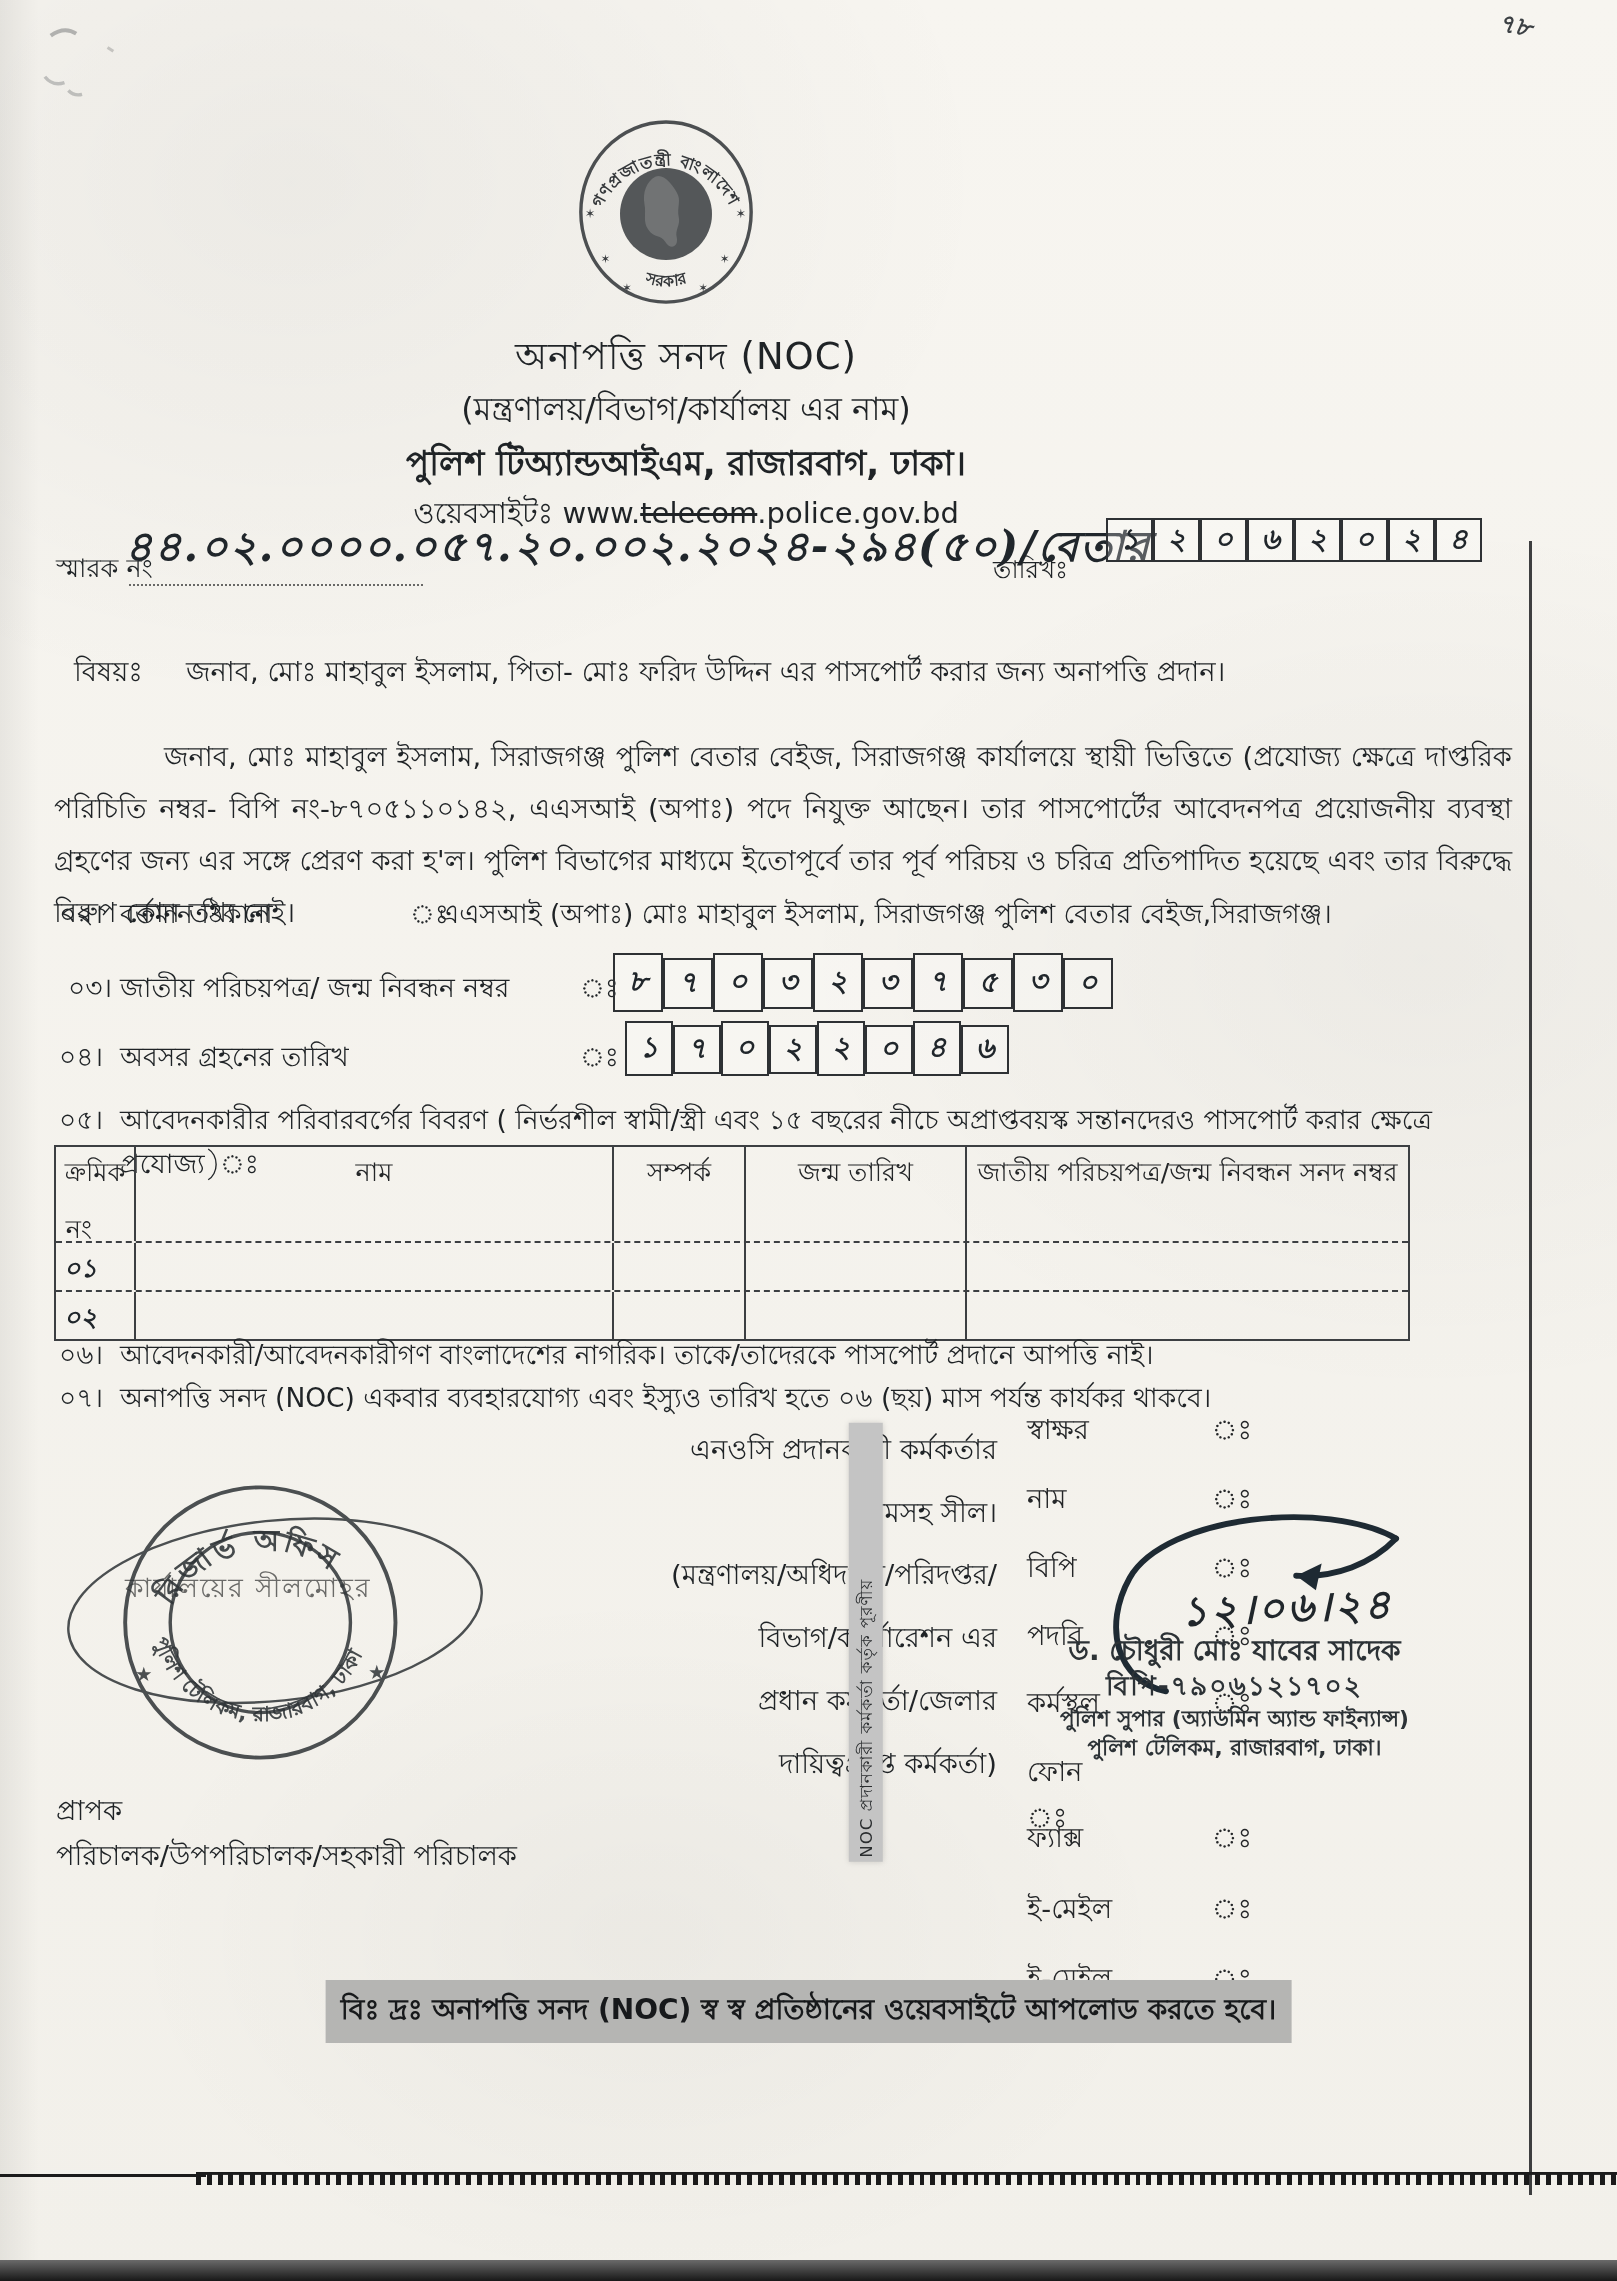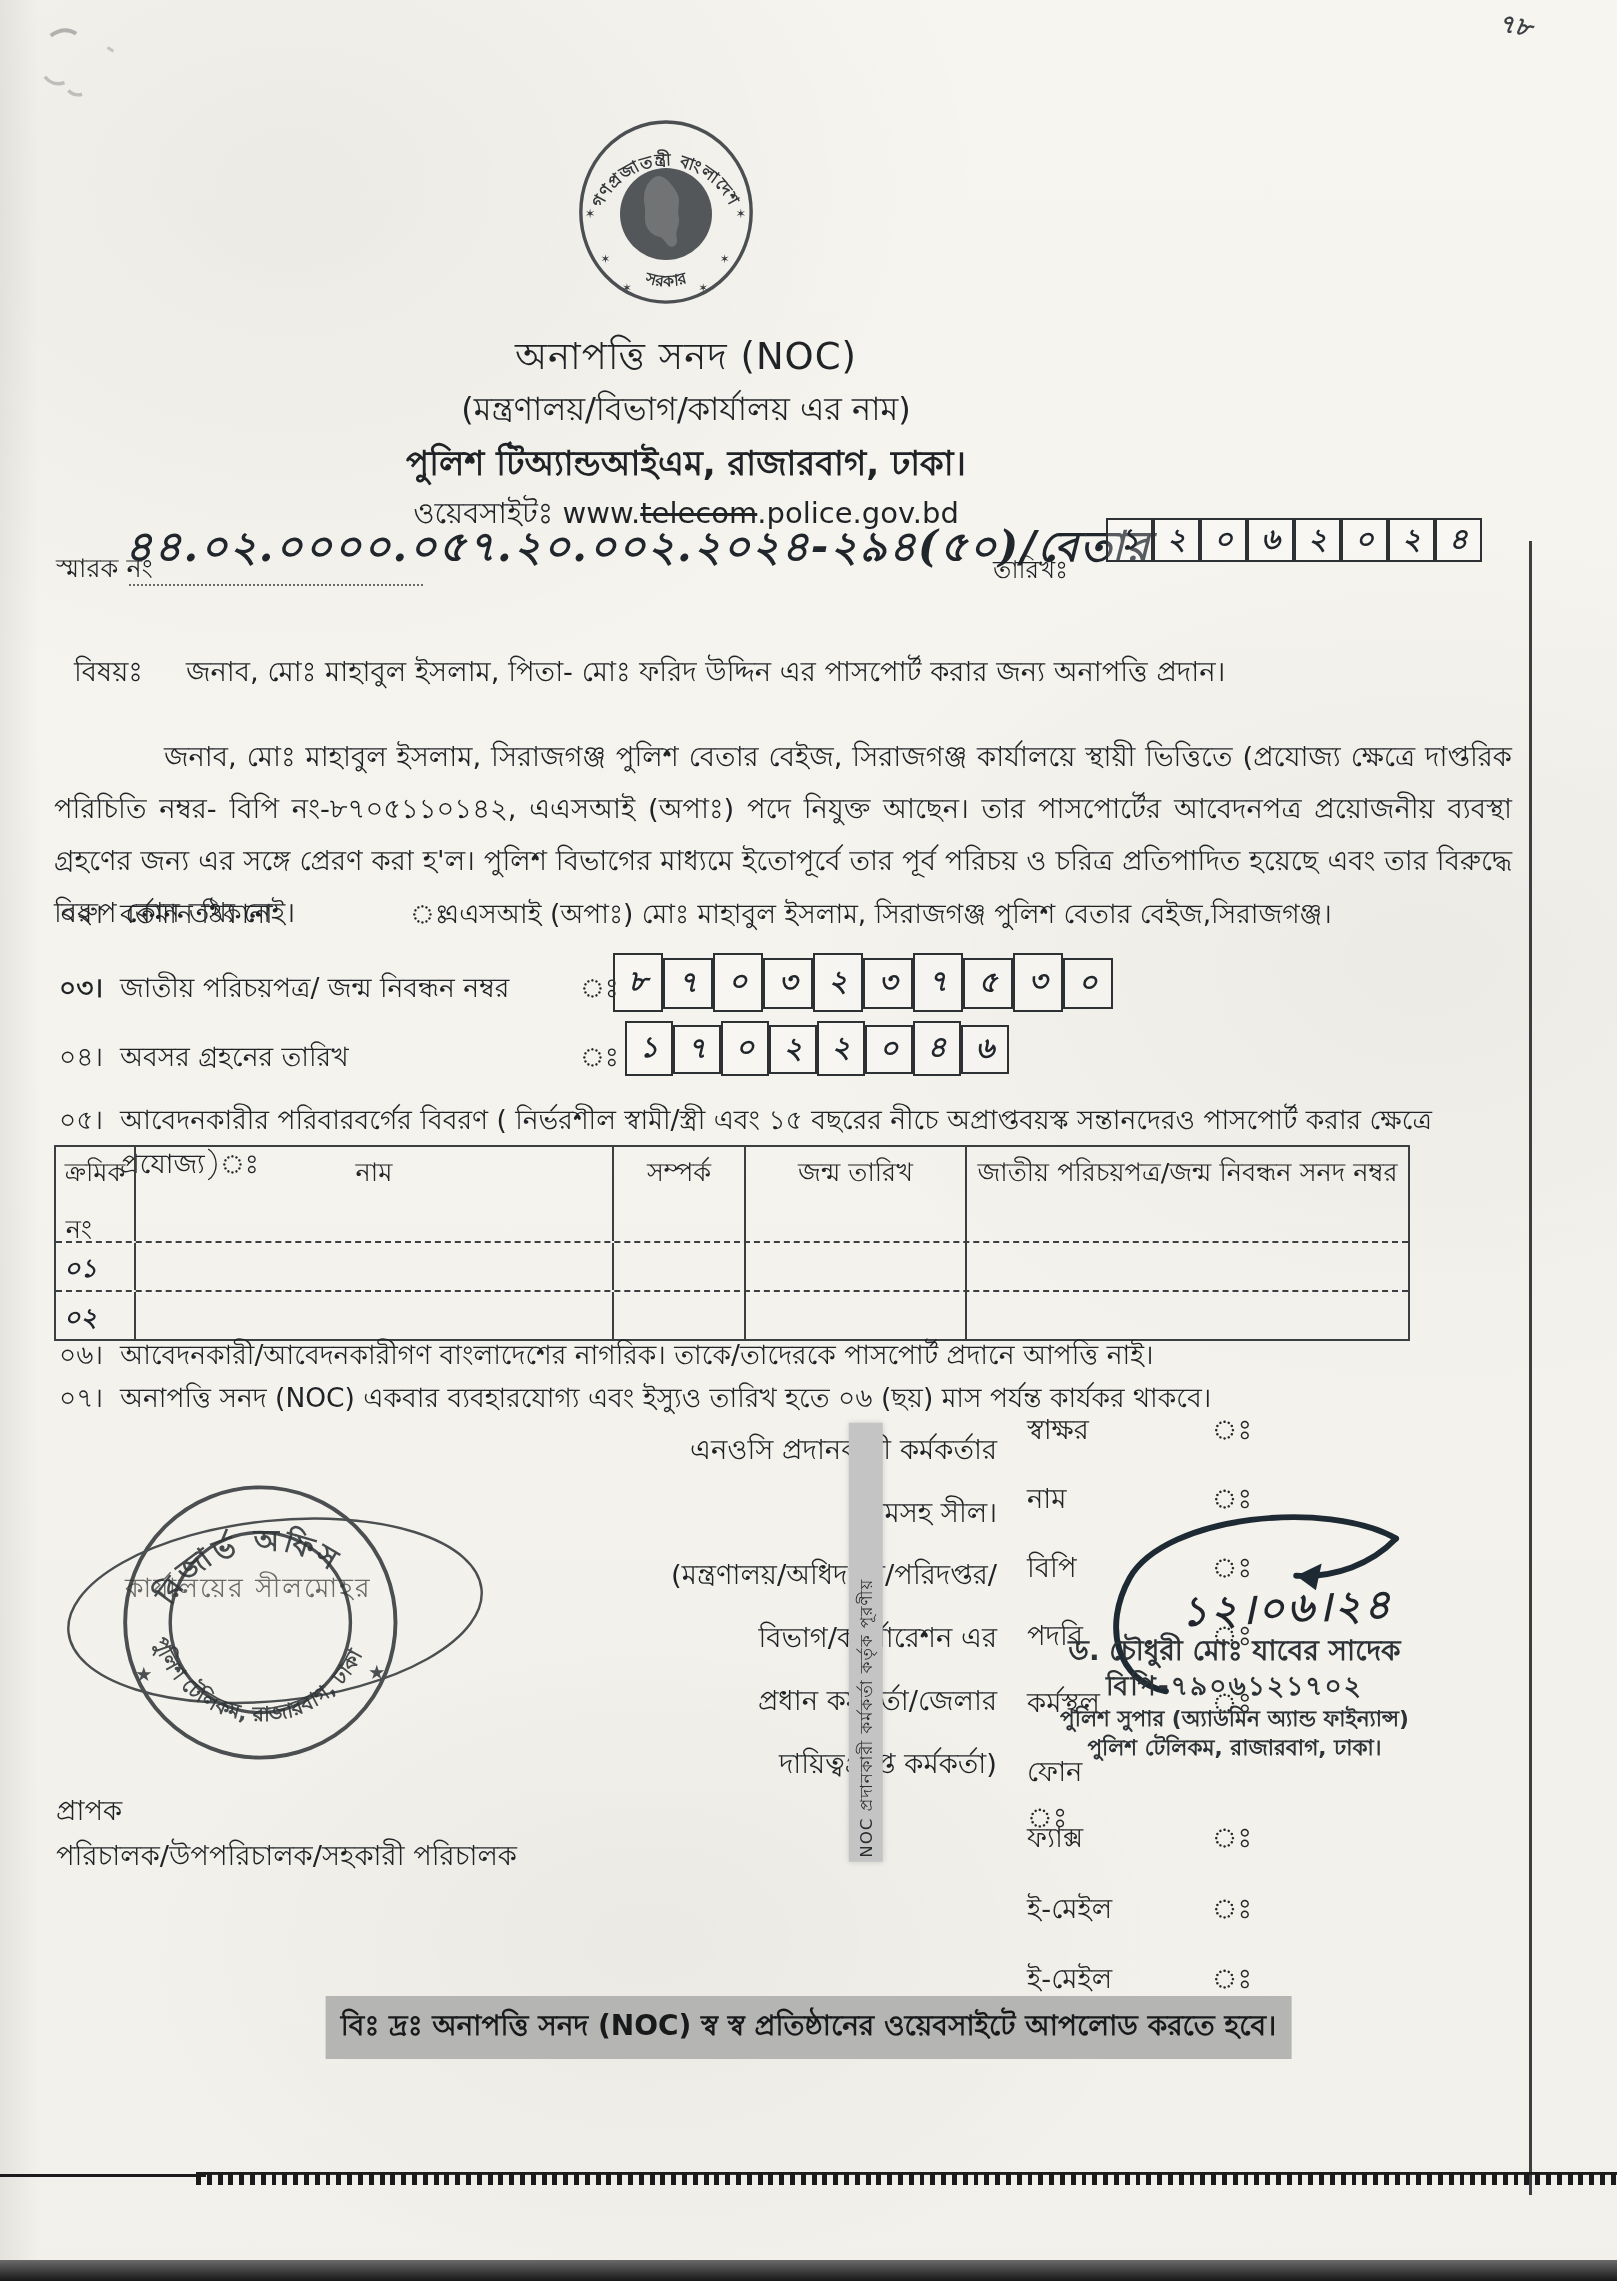--- a/index.html
+++ b/index.html
@@ -81,21 +81,21 @@
   .fieldrow .fl{width:145px;}
   .sig-date{left:1181px;top:1576px;font-size:41px;letter-spacing:2.9px;transform:rotate(-2deg);}
   .stamp-line{left:1019px;width:431px;text-align:center;font-weight:bold;color:#2c3236;}
   .seal-caption{left:125px;top:1568px;font-size:26.5px;color:#6a6a68;letter-spacing:2px;}
   
   .rcpt{left:56px;font-size:27.4px;}
   
   .footnote{
     left:50%;top:1980px;transform:translateX(-50%);
     background:#b5b5b3;color:#17191b;
-    font-size:28px;font-weight:bold;padding:7.8px 15.7px;white-space:nowrap;margin-top:16px;
+    font-size:28px;font-weight:bold;padding:7.8px 15.7px;white-space:nowrap;
   }
   
   .vline-right{left:1529px;top:541px;width:2.9px;height:1654px;background:#1d1f21;opacity:.85;}
   .serr-bar{left:0;top:2174px;width:206px;height:2.9px;background:#1b1b1b;}
   .serr-teeth{
     left:196px;top:2172px;width:1421px;height:12.7px;
     background:
       linear-gradient(#1b1b1b,#1b1b1b) top/100% 2.9px no-repeat,
       repeating-linear-gradient(90deg,#1b1b1b 0 4.9px,transparent 4.9px 10.8px);
   }
@@ -167,21 +167,21 @@
   <span class="abs bn subject-label">বিষয়ঃ</span>
   <span class="abs bn subject-text">জনাব, মোঃ মাহাবুল ইসলাম, পিতা- মোঃ ফরিদ উদ্দিন এর পাসপোর্ট করার জন্য অনাপত্তি প্রদান।</span>
 
   <div class="abs bn body-par">জনাব, মোঃ মাহাবুল ইসলাম, সিরাজগঞ্জ পুলিশ বেতার বেইজ, সিরাজগঞ্জ কার্যালয়ে স্থায়ী ভিত্তিতে (প্রযোজ্য ক্ষেত্রে দাপ্তরিক পরিচিতি নম্বর- বিপি নং-৮৭০৫১১০১৪২, এএসআই (অপাঃ) পদে নিযুক্ত আছেন। তার পাসপোর্টের আবেদনপত্র প্রয়োজনীয় ব্যবস্থা গ্রহণের জন্য এর সঙ্গে প্রেরণ করা হ'ল। পুলিশ বিভাগের মাধ্যমে ইতোপূর্বে তার পূর্ব পরিচয় ও চরিত্র প্রতিপাদিত হয়েছে এবং তার বিরুদ্ধে বিরুপ কোন তথ্য নেই।</div>
 
   <span class="abs bn item-no" style="left:59px;top:894px;">০২।</span>
   <span class="abs bn item-label" style="left:120px;top:894px;">বর্তমান ঠিকানা</span>
   <span class="abs bn item-label" style="left:410px;top:894px;">ঃ</span>
   <span class="abs bn item-label" style="left:439px;top:894px;">এএসআই (অপাঃ) মোঃ মাহাবুল ইসলাম, সিরাজগঞ্জ পুলিশ বেতার বেইজ,সিরাজগঞ্জ।</span>
 
-  <span class="abs bn item-no" style="left:59px;top:968px;font-weight:bold;">০৩।</span>
+  <span class="abs bn item-no" style="left:68px;top:968px;">০৩।</span>
   <span class="abs bn item-label" style="left:120px;top:968px;">জাতীয় পরিচয়পত্র/ জন্ম নিবন্ধন নম্বর</span>
   <span class="abs bn item-label" style="left:580px;top:968px;">ঃ</span>
   <div class="abs boxrow cells3">
     <div class="dcell hand">৮</div>
     <div class="dcell hand">৭</div>
     <div class="dcell hand">০</div>
     <div class="dcell hand">৩</div>
     <div class="dcell hand">২</div>
     <div class="dcell hand">৩</div>
     <div class="dcell hand">৭</div>

